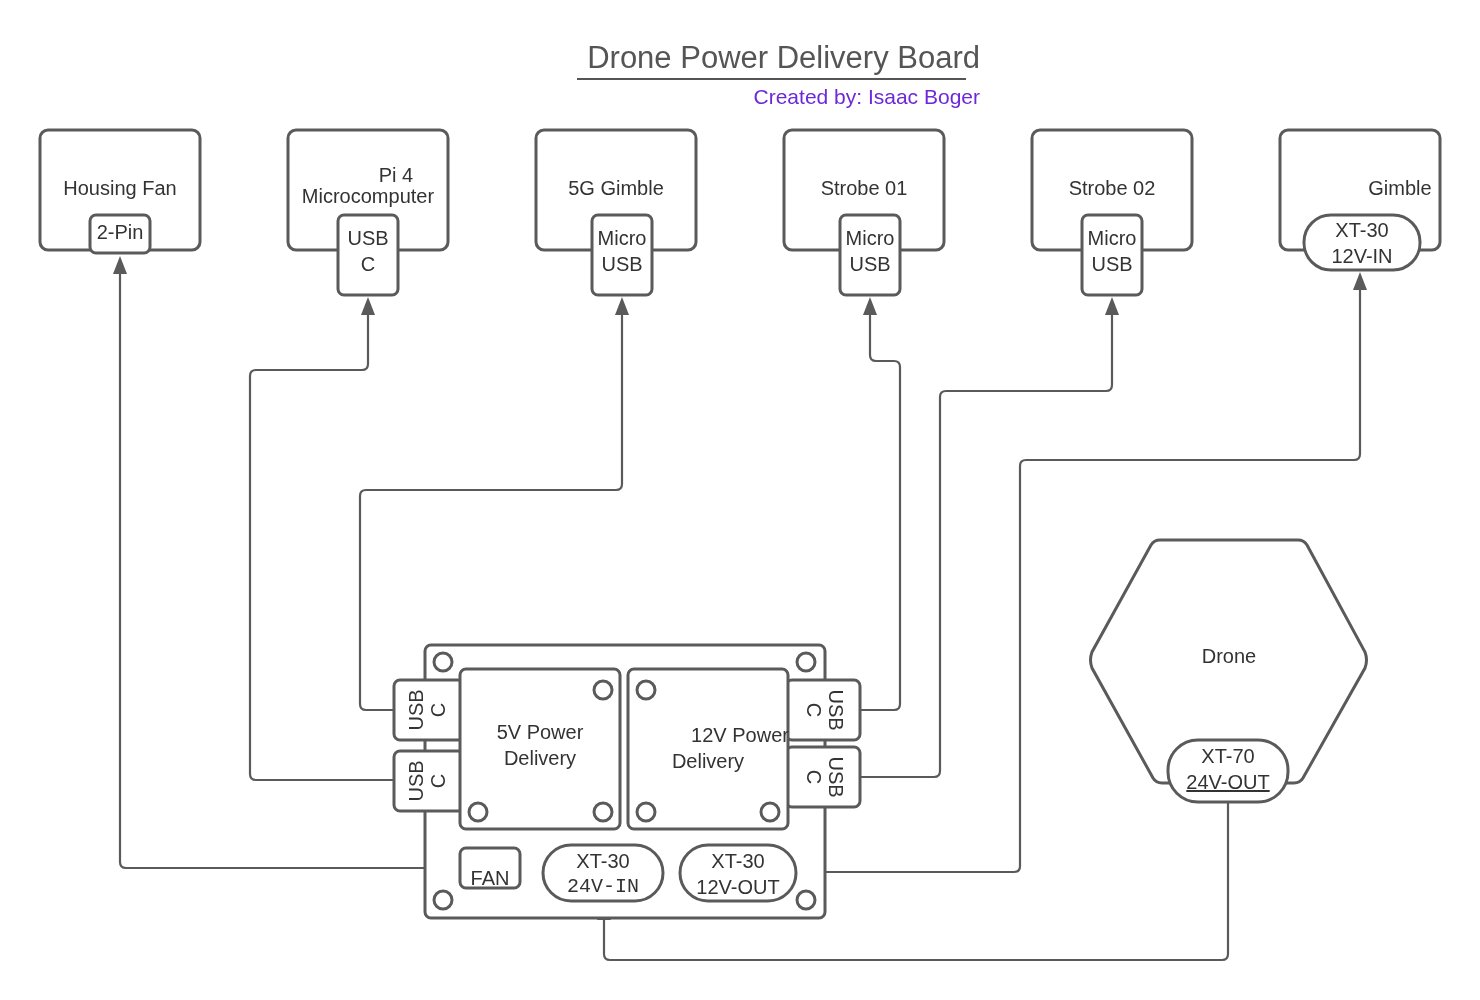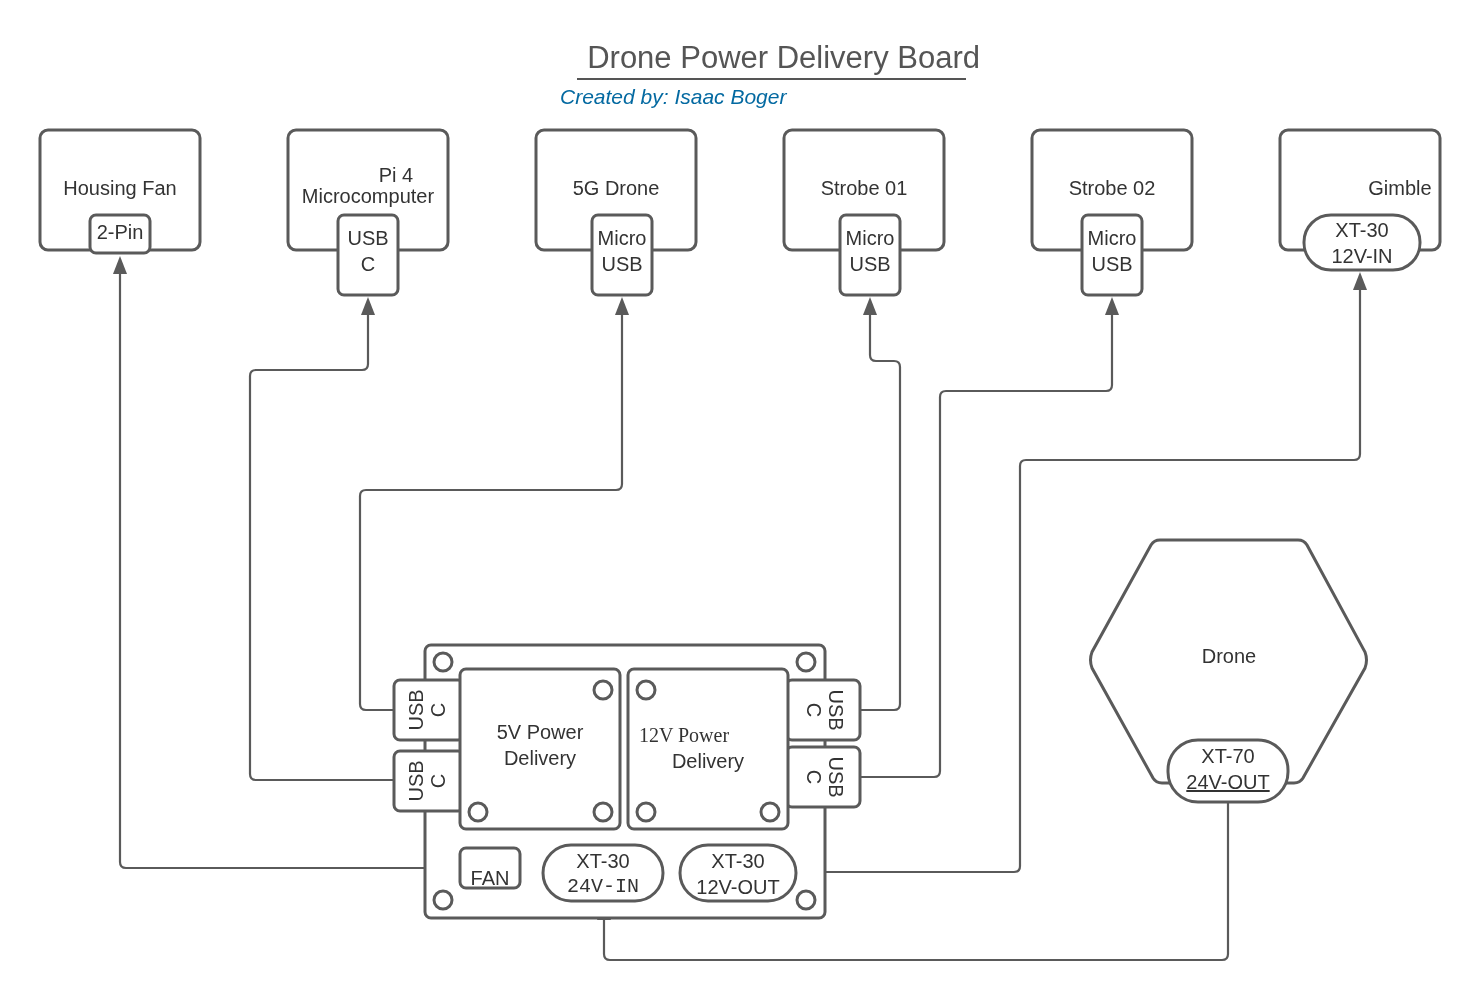--- a/index.html
+++ b/index.html
@@ -5,21 +5,21 @@
   html, body { margin: 0; padding: 0; background: #ffffff; }
   body { width: 1480px; height: 1000px; position: relative; overflow: hidden;
          font-family: "Liberation Sans", sans-serif; color: #333333; }
   svg { position: absolute; left: 0; top: 0; }
   .stroke { stroke: #5a5a5a; stroke-width: 3; fill: #ffffff; }
   .wire { stroke: #5a5a5a; stroke-width: 2.2; fill: none; }
   .arrow { fill: #5a5a5a; stroke: none; }
   .lbl { position: absolute; text-align: center; color: #333333; font-size: 20px; line-height: 26px; white-space: nowrap; }
   .title { position: absolute; left: 560px; top: 40px; width: 420px; text-align: right; font-size: 31px; color: #555555; }
   .title-line { position: absolute; left: 577px; top: 78px; width: 389px; height: 2px; background: #555555; }
-  .subtitle { position: absolute; left: 560px; top: 85px; width: 420px; text-align: left; font-size: 21px; color: #0369a1; font-style: italic; }
+  .subtitle { position: absolute; left: 560px; top: 85px; width: 420px; text-align: right; font-size: 21px; color: #6d28d9; }
   .vert { transform: rotate(90deg); }
   .vertl { transform: rotate(-90deg); }
 </style>
 </head>
 <body>
 
 <svg width="1480" height="1000">
 
   <rect class="stroke" x="40" y="130" width="160" height="120" rx="8"></rect>
   <rect class="stroke" x="288" y="130" width="160" height="120" rx="8"></rect>
@@ -86,39 +86,39 @@
 <div class="subtitle">Created by: Isaac Boger</div>
 
 <div class="lbl" style="left:40px; top:175px; width:160px;">Housing Fan</div>
 <div class="lbl" style="left:90px; top:219px; width:60px;">2-Pin</div>
 
 <div class="lbl" style="left:304px; top:162px; width:184px;">Pi 4</div>
 <div class="lbl" style="left:288px; top:183px; width:160px;">Microcomputer</div>
 <div class="lbl" style="left:338px; top:225px; width:60px;">USB</div>
 <div class="lbl" style="left:338px; top:251px; width:60px;">C</div>
 
-<div class="lbl" style="left:536px; top:175px; width:160px;">5G Drone</div>
+<div class="lbl" style="left:536px; top:175px; width:160px;">5G Gimble</div>
 <div class="lbl" style="left:592px; top:225px; width:60px;">Micro</div>
 <div class="lbl" style="left:592px; top:251px; width:60px;">USB</div>
 
 <div class="lbl" style="left:784px; top:175px; width:160px;">Strobe 01</div>
 <div class="lbl" style="left:840px; top:225px; width:60px;">Micro</div>
 <div class="lbl" style="left:840px; top:251px; width:60px;">USB</div>
 
 <div class="lbl" style="left:1032px; top:175px; width:160px;">Strobe 02</div>
 <div class="lbl" style="left:1082px; top:225px; width:60px;">Micro</div>
 <div class="lbl" style="left:1082px; top:251px; width:60px;">USB</div>
 
 <div class="lbl" style="left:1280px; top:175px; width:160px;padding-left:40px;">Gimble</div>
 <div class="lbl" style="left:1304px; top:217px; width:116px;">XT-30</div>
 <div class="lbl" style="left:1304px; top:243px; width:116px;">12V-IN</div>
 
 <div class="lbl" style="left:460px; top:719px; width:160px;">5V Power</div>
 <div class="lbl" style="left:460px; top:745px; width:160px;">Delivery</div>
-<div class="lbl" style="left:604px; top:722px; width:160px;font-family:Liberation Serif, serif;">12V Power</div>
+<div class="lbl" style="left:660px; top:722px; width:160px;">12V Power</div>
 <div class="lbl" style="left:628px; top:748px; width:160px;">Delivery</div>
 
 <div style="position:absolute; left:399px; top:686px; width:60px; height:48px;" class="vertl">
   <div class="lbl" style="position:static; line-height:22px;">USB</div>
   <div class="lbl" style="position:static; line-height:22px;">C</div>
 </div>
 <div style="position:absolute; left:399px; top:757px; width:60px; height:48px;" class="vertl">
   <div class="lbl" style="position:static; line-height:22px;">USB</div>
   <div class="lbl" style="position:static; line-height:22px;">C</div>
 </div>

